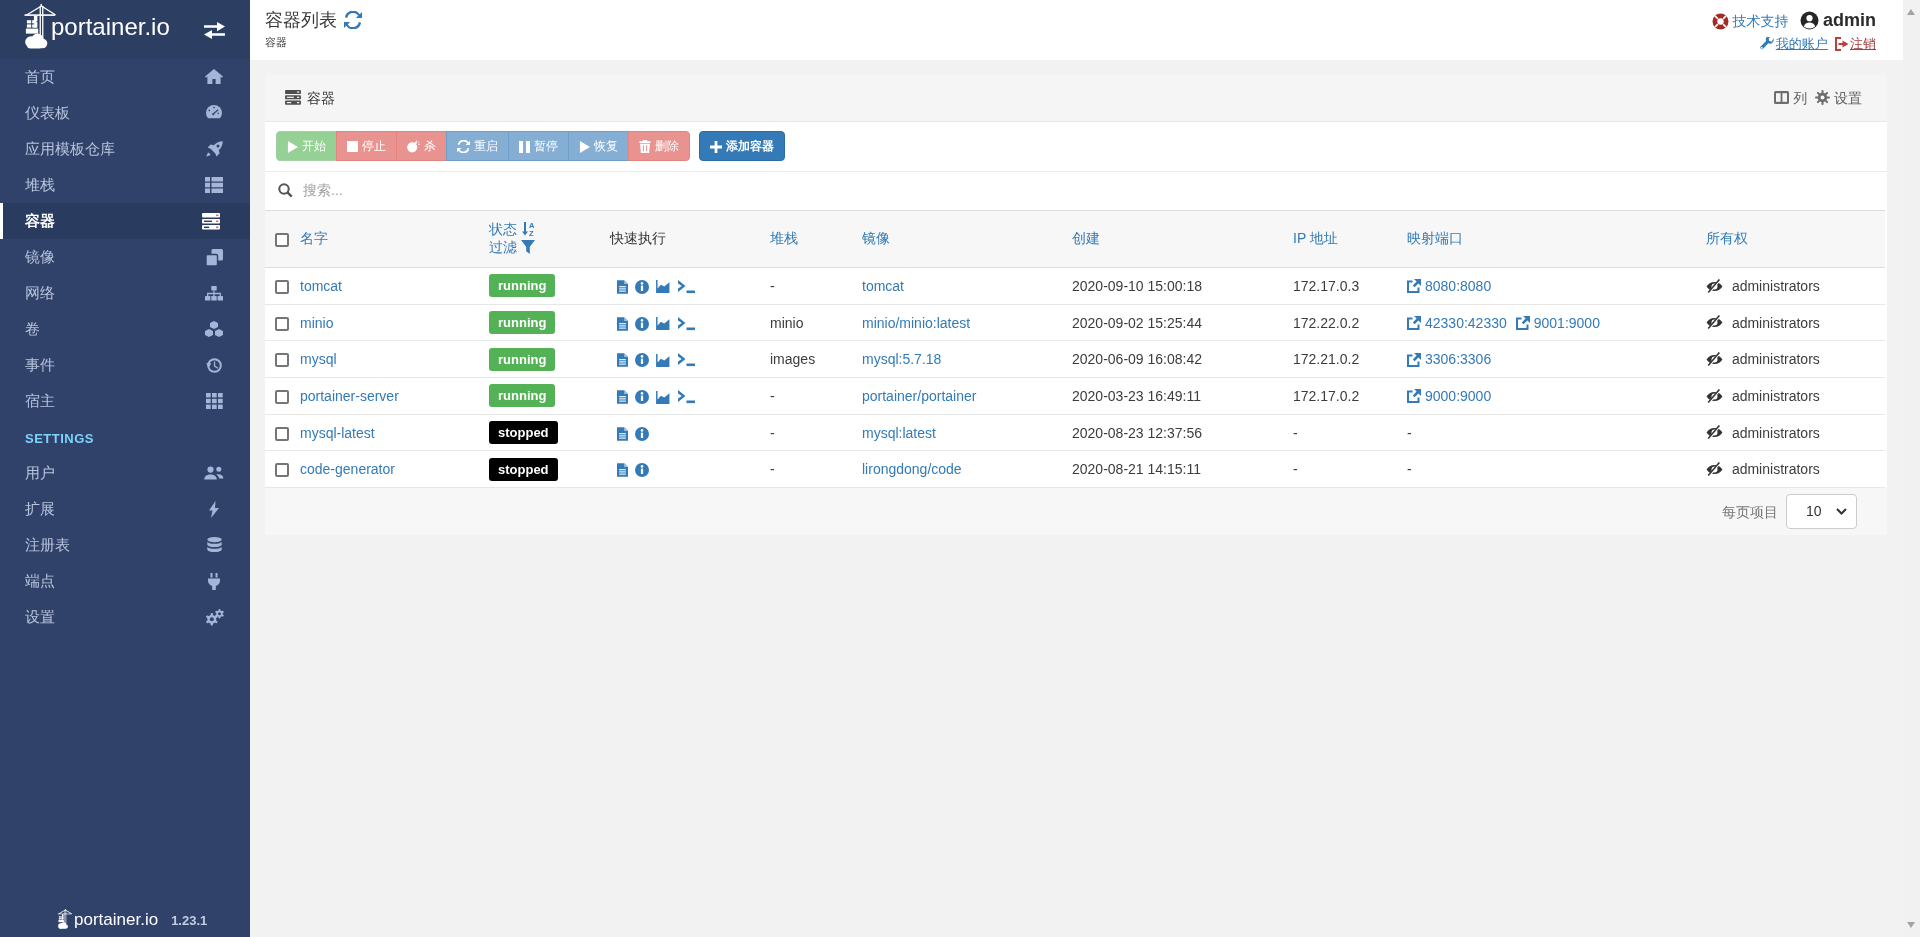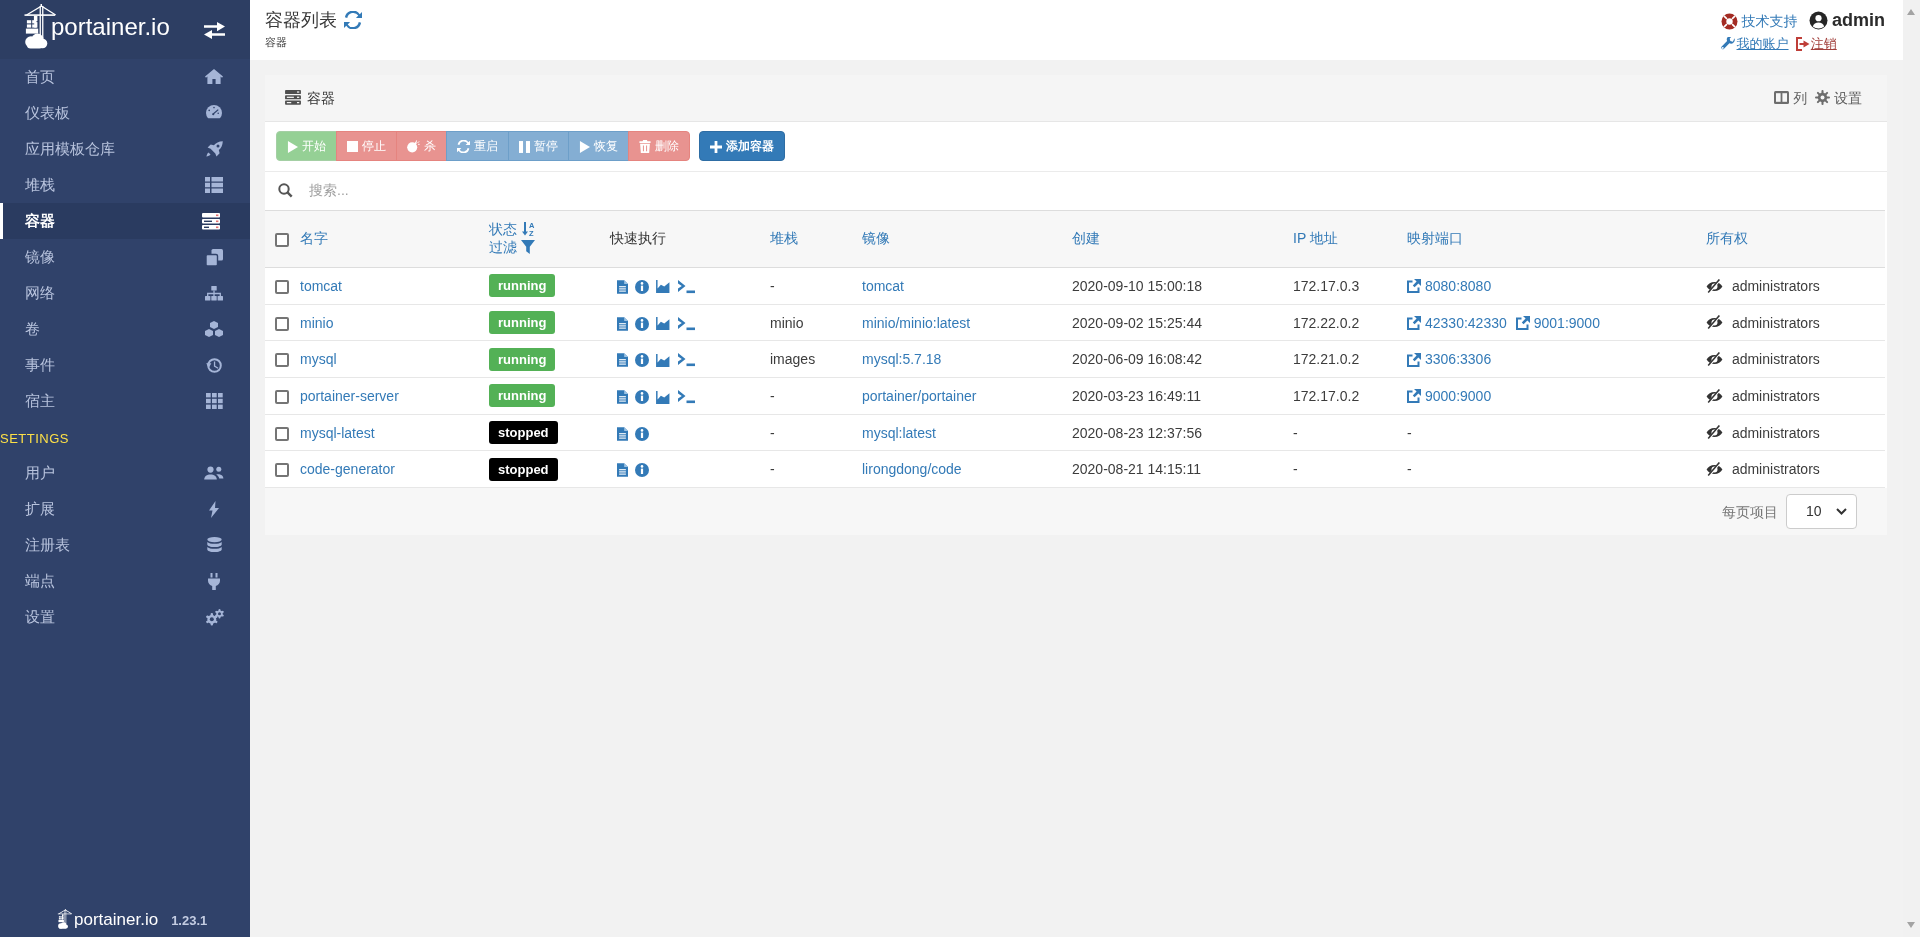--- a/index.html
+++ b/index.html
@@ -10,31 +10,31 @@
 #sidebar{position:absolute;left:0;top:0;width:250px;height:937px;background:#30426a;z-index:5}
 .sb-header{height:59px;background:#2d3e63;position:relative}
 .sb-logo{position:absolute;left:23px;top:4px}
 .sb-logotext{position:absolute;left:51px;top:13px;color:#fff;font-size:24px;font-weight:400}
 .sb-toggle{position:absolute;right:24px;top:21px}
 .sb-item{display:block;height:36px;line-height:36px;padding-left:25px;color:#b9c4de;font-size:15px;position:relative;text-decoration:none}
 .sb-item .mi{position:absolute;right:26px;top:0;width:20px;height:36px;color:#a5b5d7;display:flex;align-items:center;justify-content:center}
 .sb-item.active{background:#2a3b60;border-left:3px solid #fff;padding-left:22px;color:#fff;font-weight:bold}
 .sb-item.active .mi{color:#fff;right:29px}
 .sb-endpoint{height:36px;line-height:36px;text-align:center;color:#fff;font-weight:bold;font-size:15px}
-.sb-settings{height:36px;line-height:40px;color:#fde047;font-weight:normal;font-size:13px;letter-spacing:.5px}
+.sb-settings{height:36px;line-height:40px;padding-left:25px;color:#7dd3fc;font-weight:bold;font-size:13px;letter-spacing:.5px}
 .sb-footer{position:absolute;bottom:7px;left:57px;color:#fff;white-space:nowrap}
 .sb-footer .ft{font-size:17px;color:#fff;margin-left:2px}
 .sb-footer .fv{font-size:13px;color:#c3cce2;font-weight:bold;margin-left:13px}
 
 #main{position:absolute;left:250px;top:0;width:1653px;height:937px;background:#f2f2f2}
 .topband{height:60px;background:#fff;position:relative}
 .pg-title{position:absolute;left:15px;top:8px;font-size:18px;color:#383838}
 .pg-title svg{margin-left:2px;margin-top:-3px}
 .pg-crumb{position:absolute;left:15px;top:35px;font-size:11px;color:#3a3a3a}
-.top-right{position:absolute;right:18px;top:10px;}
+.top-right{position:absolute;right:27px;top:10px;text-align:right}
 .tr-row1{font-size:14px;color:#337ab7;white-space:nowrap}
 .tr-row1 .admin{font-size:18px;font-weight:bold;color:#2b2b2b}
 .tr-row2{font-size:13px;margin-top:4px;white-space:nowrap}
 .tr-row2 a{color:#337ab7;text-decoration:underline}
 .tr-row2 a.red{color:#a2403c}
 
 .widget{position:absolute;left:15px;top:75px;width:1622px;background:#fff}
 .w-header{height:47px;background:#f5f5f5;border-bottom:1px solid #e6e6e6;position:relative;line-height:46px;font-size:14px;color:#333}
 .w-header .wh-title{margin-left:20px}
 .w-header .wh-ttext{margin-left:6px}
@@ -43,21 +43,21 @@
 .btn{display:inline-block;height:30px;line-height:28px;padding:0 10px;font-size:12px;color:#fff;border:1px solid;vertical-align:top}
 .btn .bi{margin-right:4px;margin-top:-2px}
 .btn-group .btn{margin-left:-1px}
 .btn-group .btn:first-child{margin-left:0;border-radius:4px 0 0 4px}
 .btn-group .btn:last-child{border-radius:0 4px 4px 0}
 .b-success{background:#95d095;border-color:#a4cfa4}
 .b-danger{background:#e89390;border-color:#e5847f}
 .b-info{background:#84aed3;border-color:#6d9fc9}
 .b-primary{background:#337ab7;border-color:#2e6da4;border-radius:4px!important;margin-left:9px;padding:0 10px;font-weight:bold}
 .searchrow{height:39px;border-top:1px solid #ebebeb;line-height:37px;color:#9a9a9a;font-size:14px;padding-left:13px}
-.searchrow .ph{margin-left:16px;color:#a0a0a0}
+.searchrow .ph{margin-left:10px;color:#a0a0a0}
 
 table{border-collapse:collapse;table-layout:fixed;width:1620px}
 col.c1{width:27px}col.c2{width:189px}col.c3{width:121px}col.c4{width:160px}col.c5{width:92px}
 col.c6{width:210px}col.c7{width:221px}col.c8{width:114px}col.c9{width:299px}col.c10{width:187px}
 thead tr{background:#f7f7f7;height:57px}
 thead td{border-top:1px solid #ddd;border-bottom:1px solid #ddd;color:#337ab7;font-size:14px;padding:0 8px;vertical-align:middle}
 tbody tr{height:36.7px}
 tbody td{border-bottom:1px solid #e7e7e7;font-size:14px;padding:0 8px;vertical-align:middle;color:#3c3c3c}
 a.lnk{color:#337ab7;text-decoration:none}
 .cb{display:inline-block;width:14px;height:14px;border:2px solid #757575;border-radius:2px;background:#fff;vertical-align:middle}

